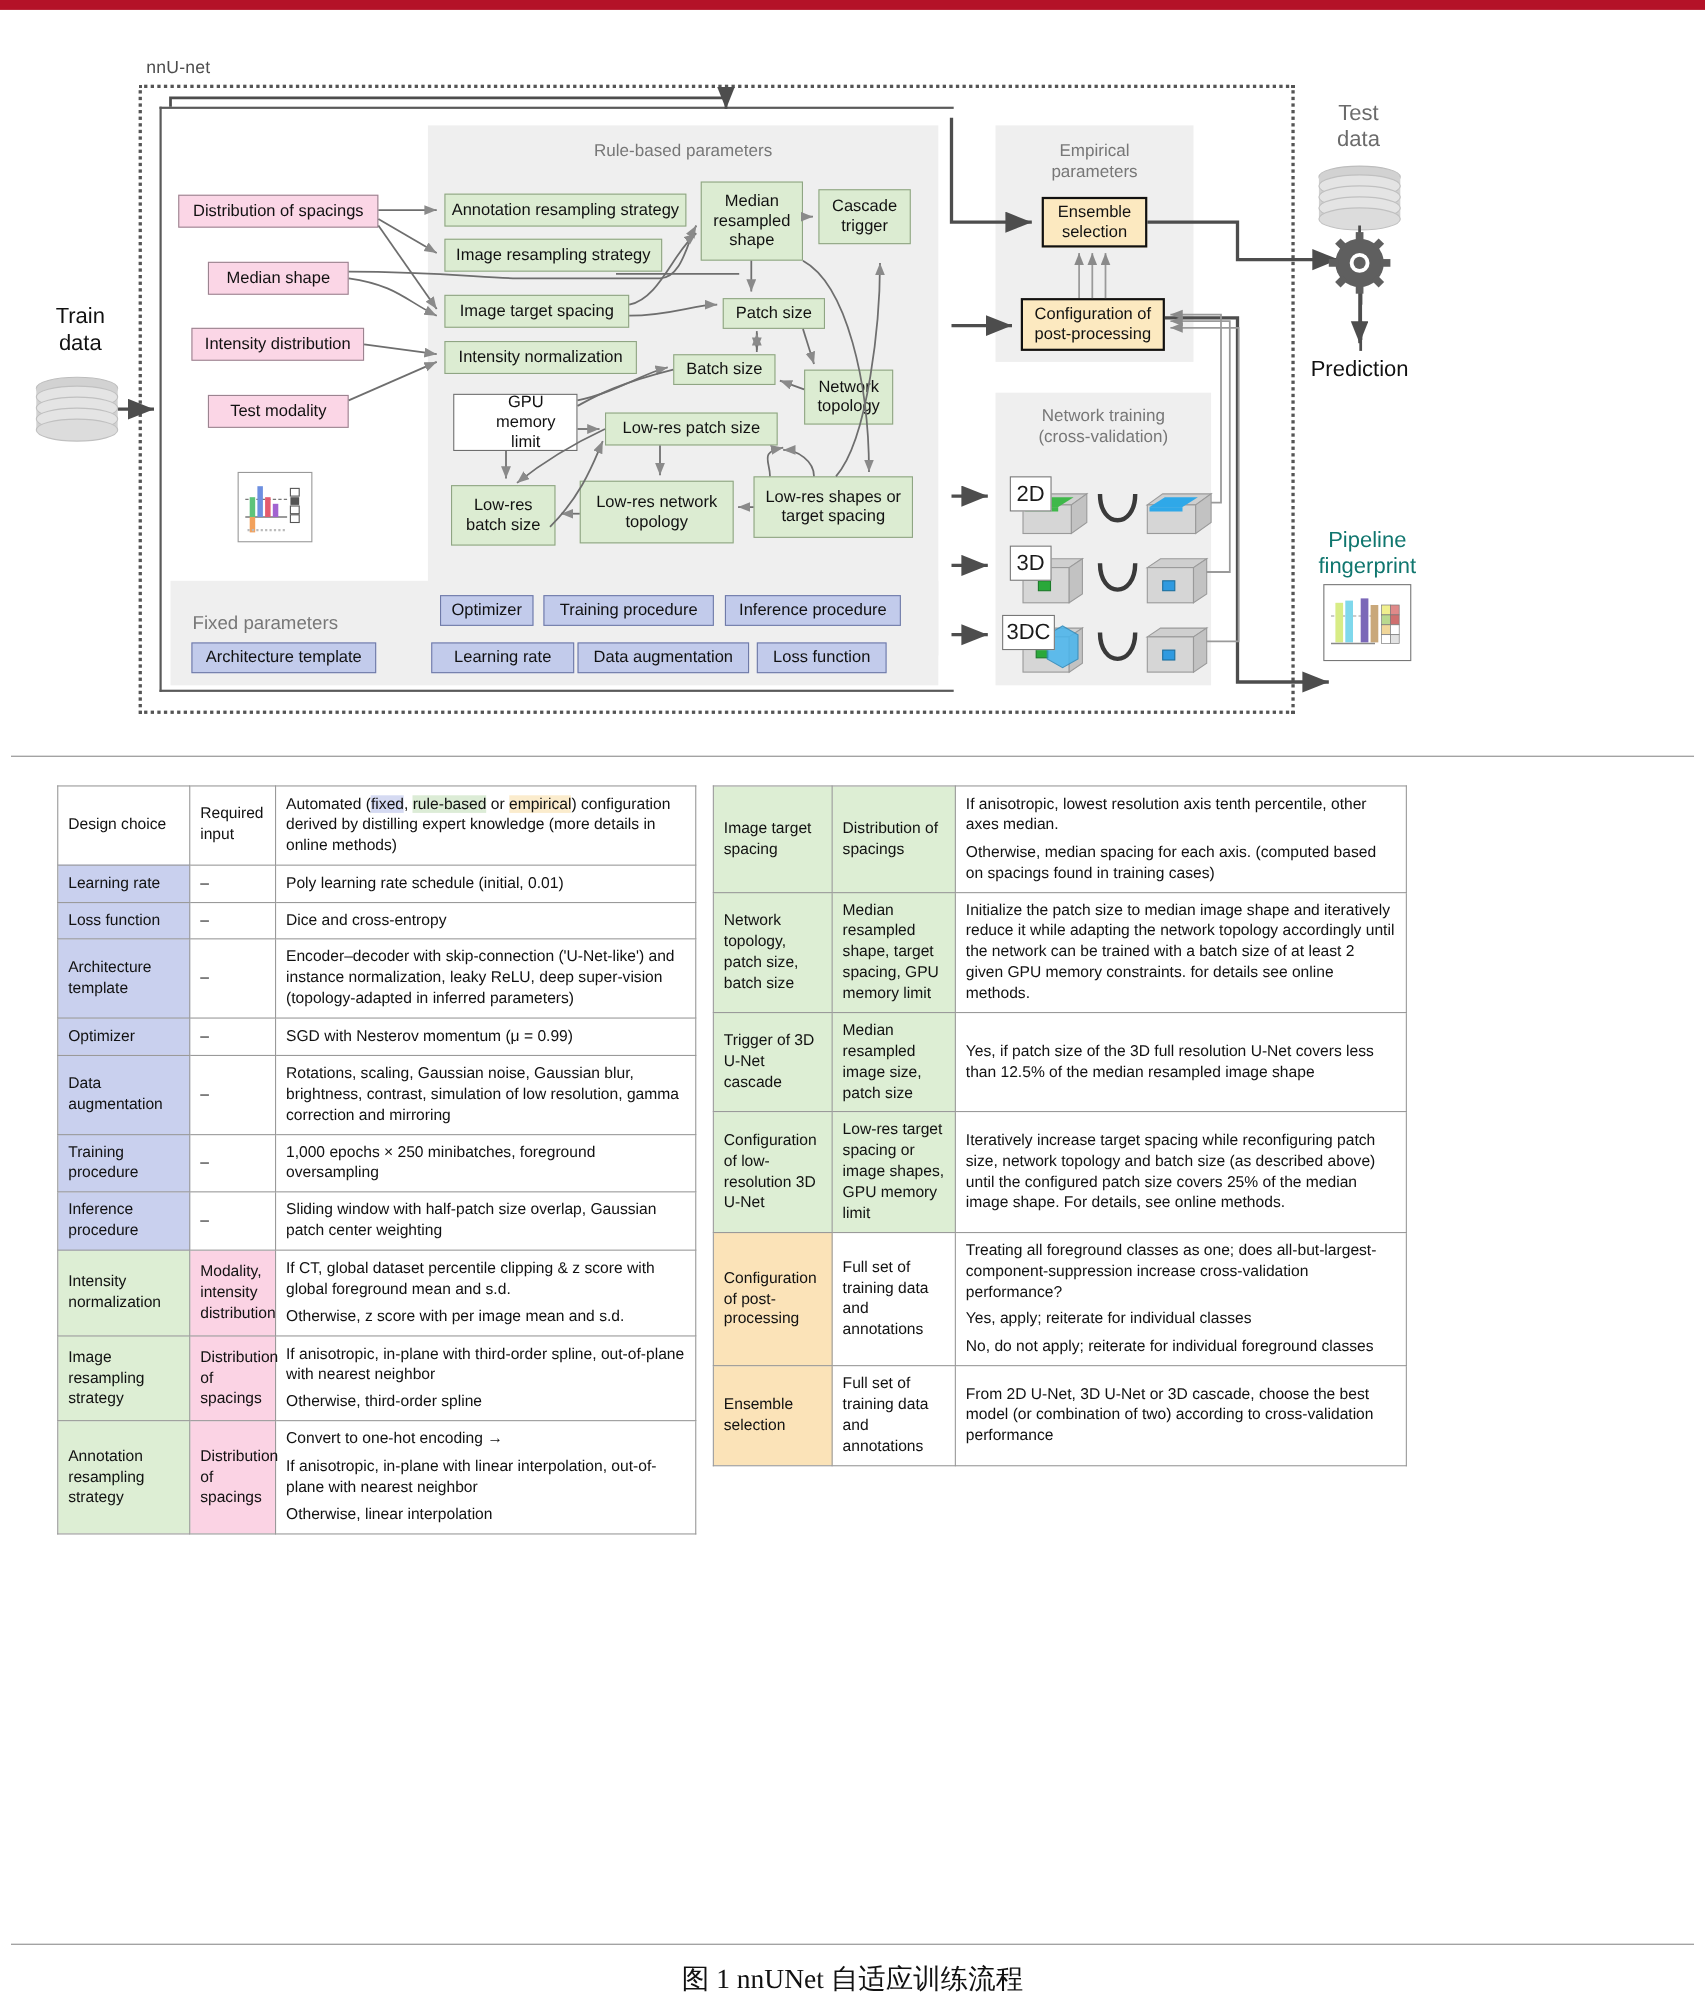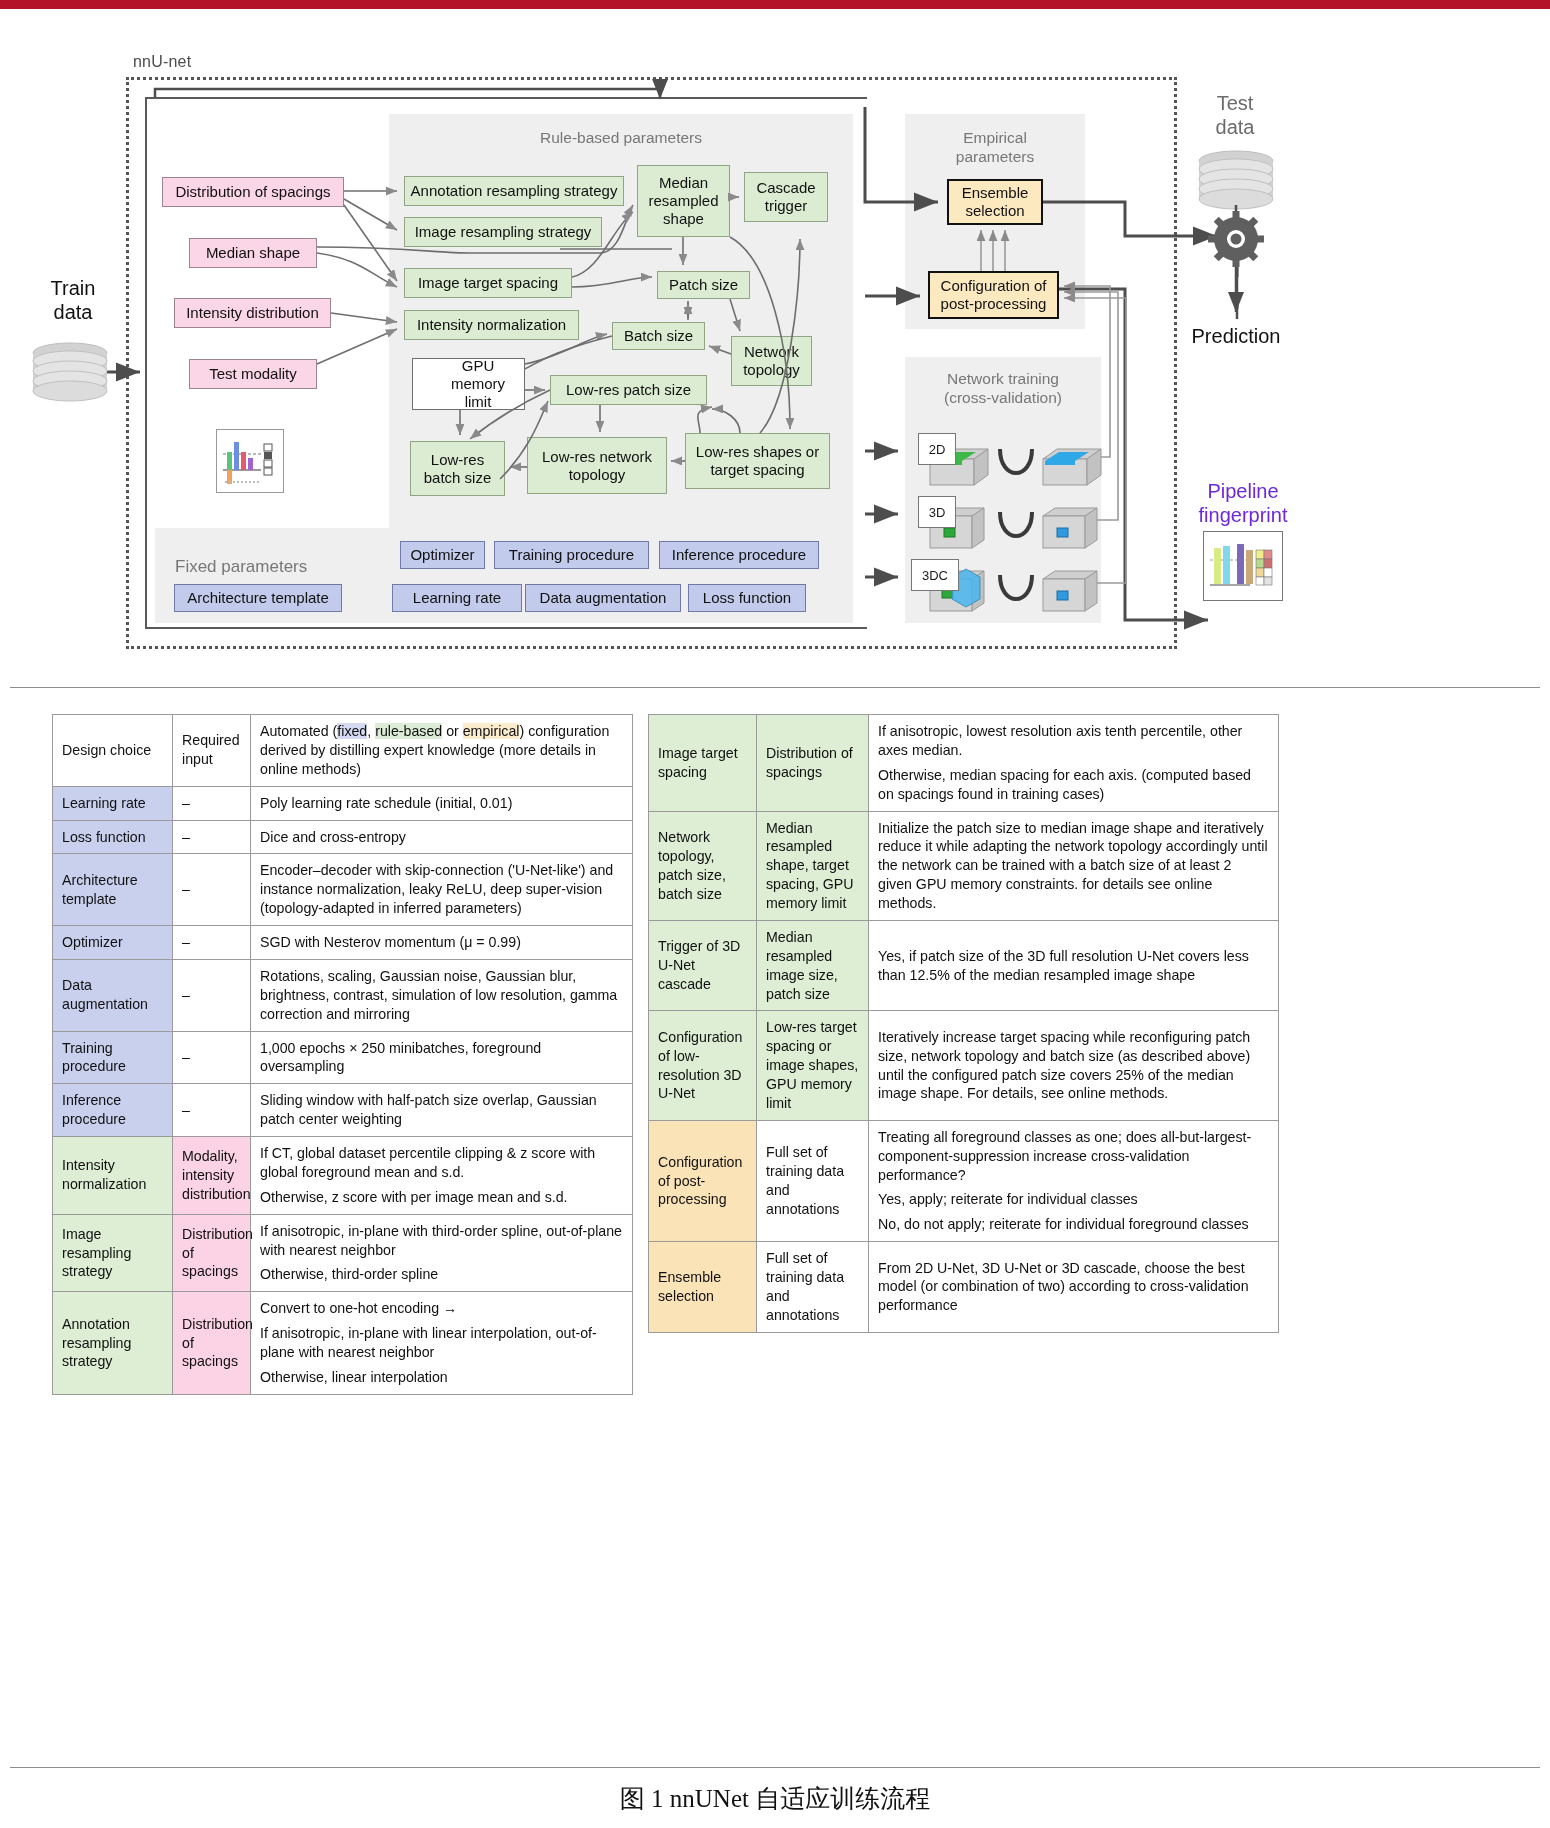--- a/index.html
+++ b/index.html
@@ -36,21 +36,21 @@
   .blue{background:#c2cbeb;border-color:#6f7aa8;}
   .orange{background:#fce9c0;border-color:#111;border-width:2px;}
   .lbl{position:absolute;font-size:20px;color:#444;text-align:center;line-height:1.2;}
   .lbl.dark{color:#111;}
 
   svg.wires{position:absolute;left:0;top:0;width:1550px;height:686px;pointer-events:none;}
 
   .minichart{position:absolute;background:#fff;border:1px solid #999;}
   .fp-chart{position:absolute;background:#fff;border:1.5px solid #777;}
 
-  .modbox{position:absolute;background:#fff;border:1.5px solid #777;font-size:13px;
+  .modbox{position:absolute;background:#fff;border:1.5px solid #777;font-size:20px;
           display:flex;align-items:center;justify-content:center;z-index:5;}
 
   
   .divider{position:absolute;left:10px;width:1530px;height:1px;background:#8d8d8d;}
   .tbl{position:absolute;border-collapse:collapse;font-size:14.2px;color:#111;table-layout:fixed;}
   .tbl td{border:1.2px solid #9a9a9a;vertical-align:middle;padding:7px 9px;line-height:1.33;}
   .tbl td.hdr{background:#fff;}
   .c-blue{background:#c9d0ee;}
   .c-green{background:#ddeed4;}
   .c-pink{background:#fbd3e4;}
@@ -155,21 +155,21 @@
     <div class="node orange" style="left:947px;top:170px;width:96px;height:46px;">Ensemble selection</div>
     <div class="node orange" style="left:928px;top:262px;width:131px;height:48px;">Configuration of post-processing</div>
 
     <div class="modbox" style="left:918px;top:424px;width:36px;height:30px;">2D</div>
     <div class="modbox" style="left:918px;top:487px;width:36px;height:30px;">3D</div>
     <div class="modbox" style="left:911px;top:550px;width:46px;height:30px;">3DC</div>
 
     <div class="lbl" style="left:1190px;top:82px;width:90px;white-space:pre-line;color:#6b6b6b;">Test
 data</div>
     <div class="lbl dark" style="left:1178px;top:315px;width:116px;">Prediction</div>
-    <div class="lbl" style="left:1182px;top:470px;width:122px;white-space:pre-line;color:#6d28d9;">Pipeline
+    <div class="lbl" style="left:1182px;top:470px;width:122px;white-space:pre-line;color:#0f766e;">Pipeline
 fingerprint</div>
 
     <div class="fp-chart" style="left:1203px;top:522px;width:78px;height:68px;">
       <svg width="76" height="66" viewBox="0 0 76 66">
         <line x1="6" y1="28" x2="46" y2="28" stroke="#999" stroke-width="1" stroke-dasharray="3,2"></line>
         <rect x="10" y="16" width="7" height="36" fill="#d8ec86"></rect>
         <rect x="19" y="14" width="7" height="38" fill="#7fd8ec"></rect>
         <rect x="33" y="12" width="7" height="40" fill="#7b68b8"></rect>
         <rect x="42" y="18" width="7" height="34" fill="#c9a87a"></rect>
         <g>

